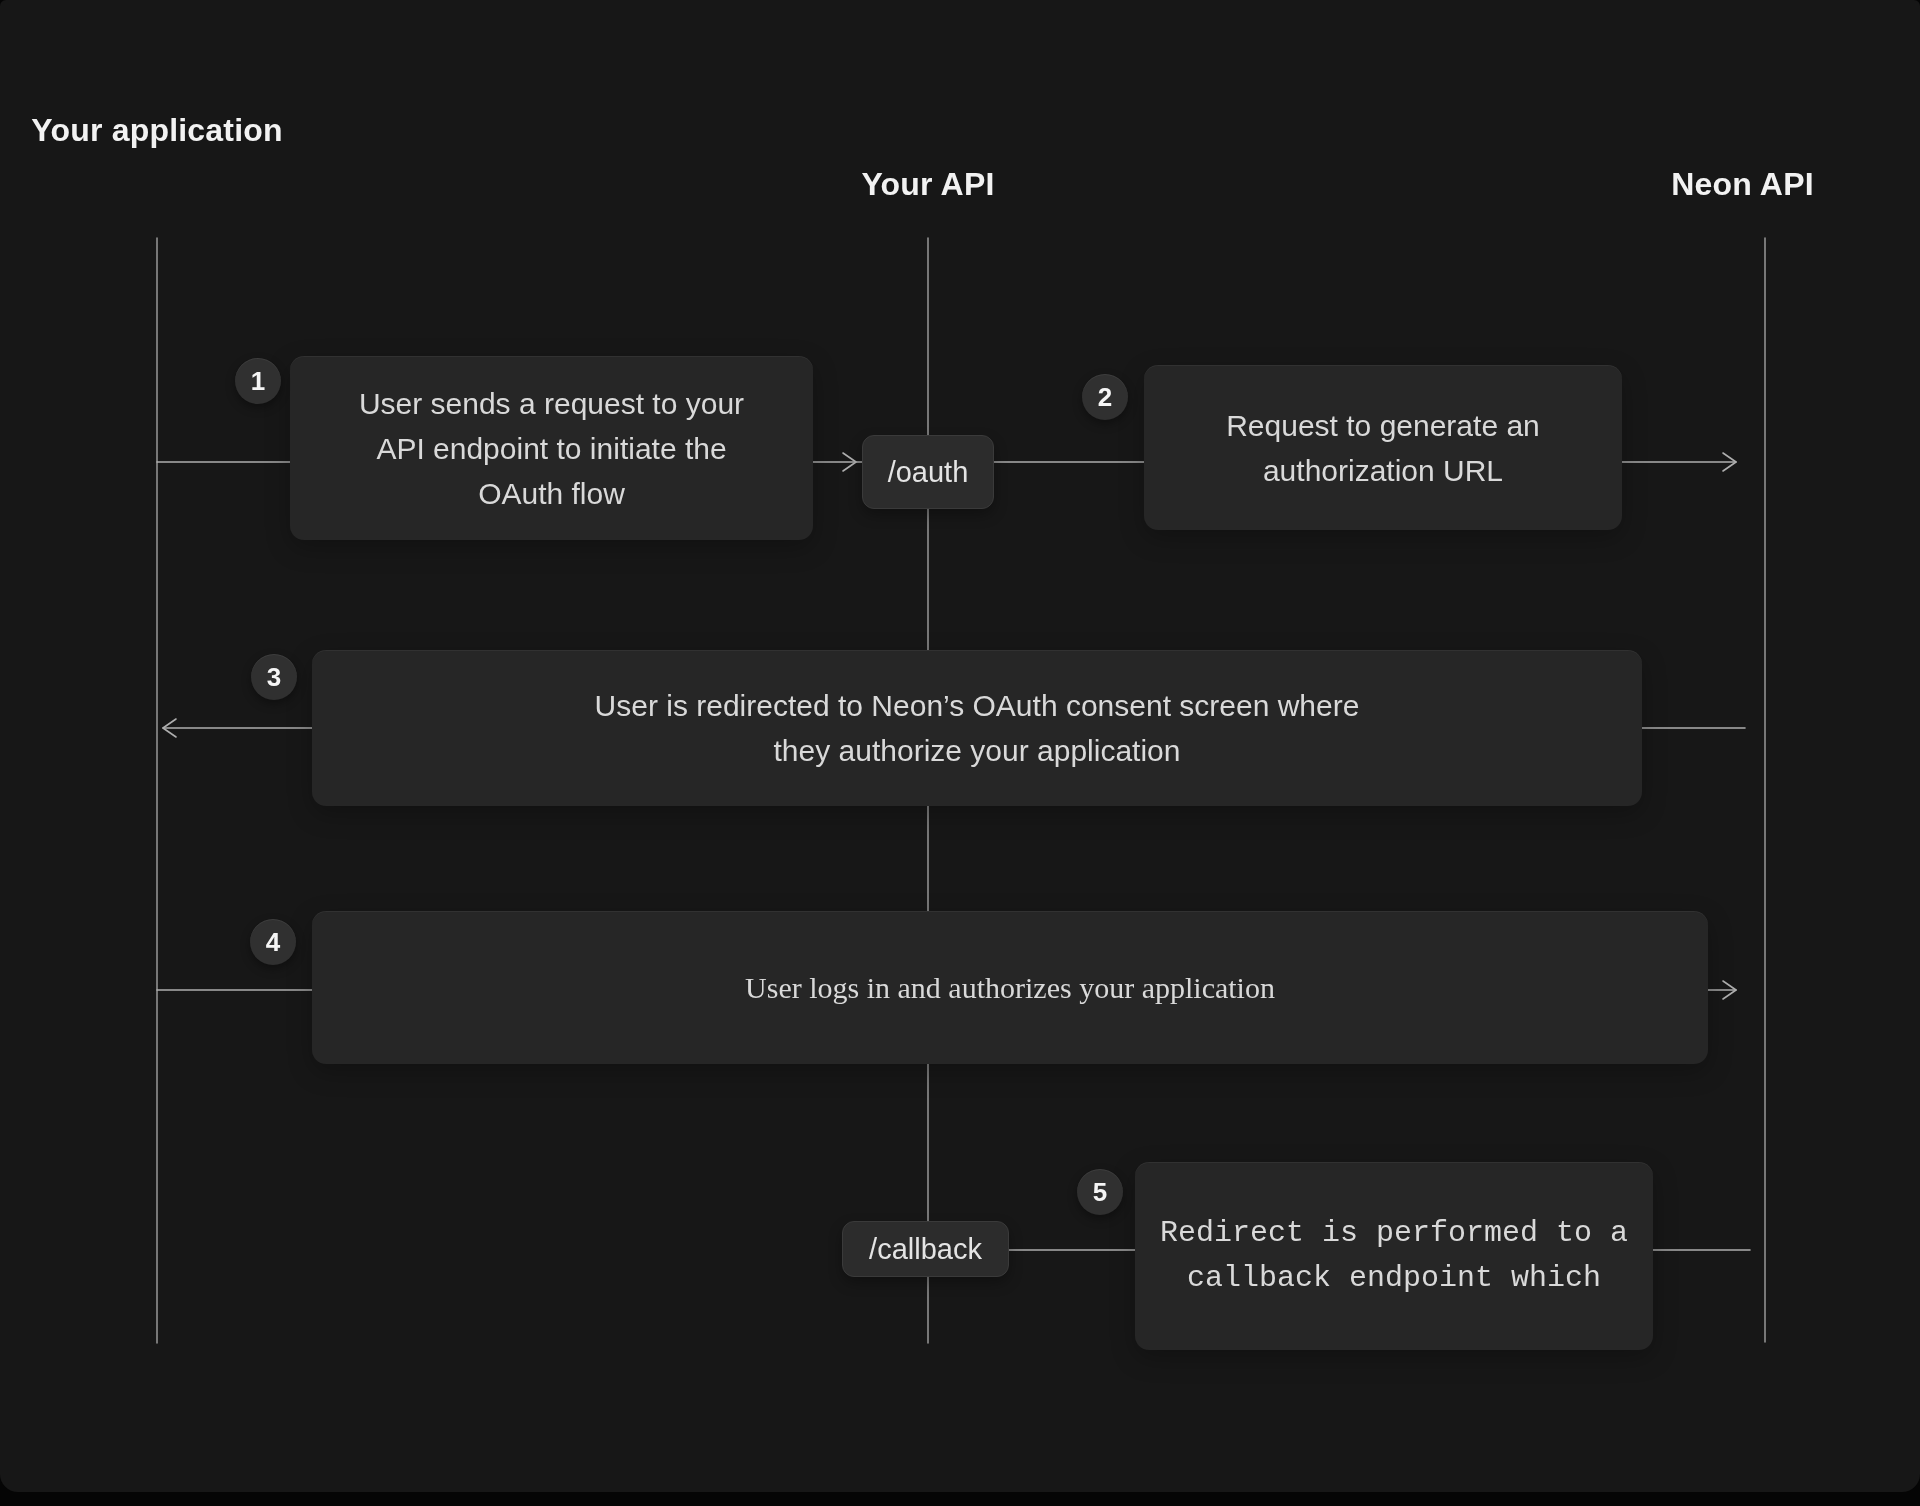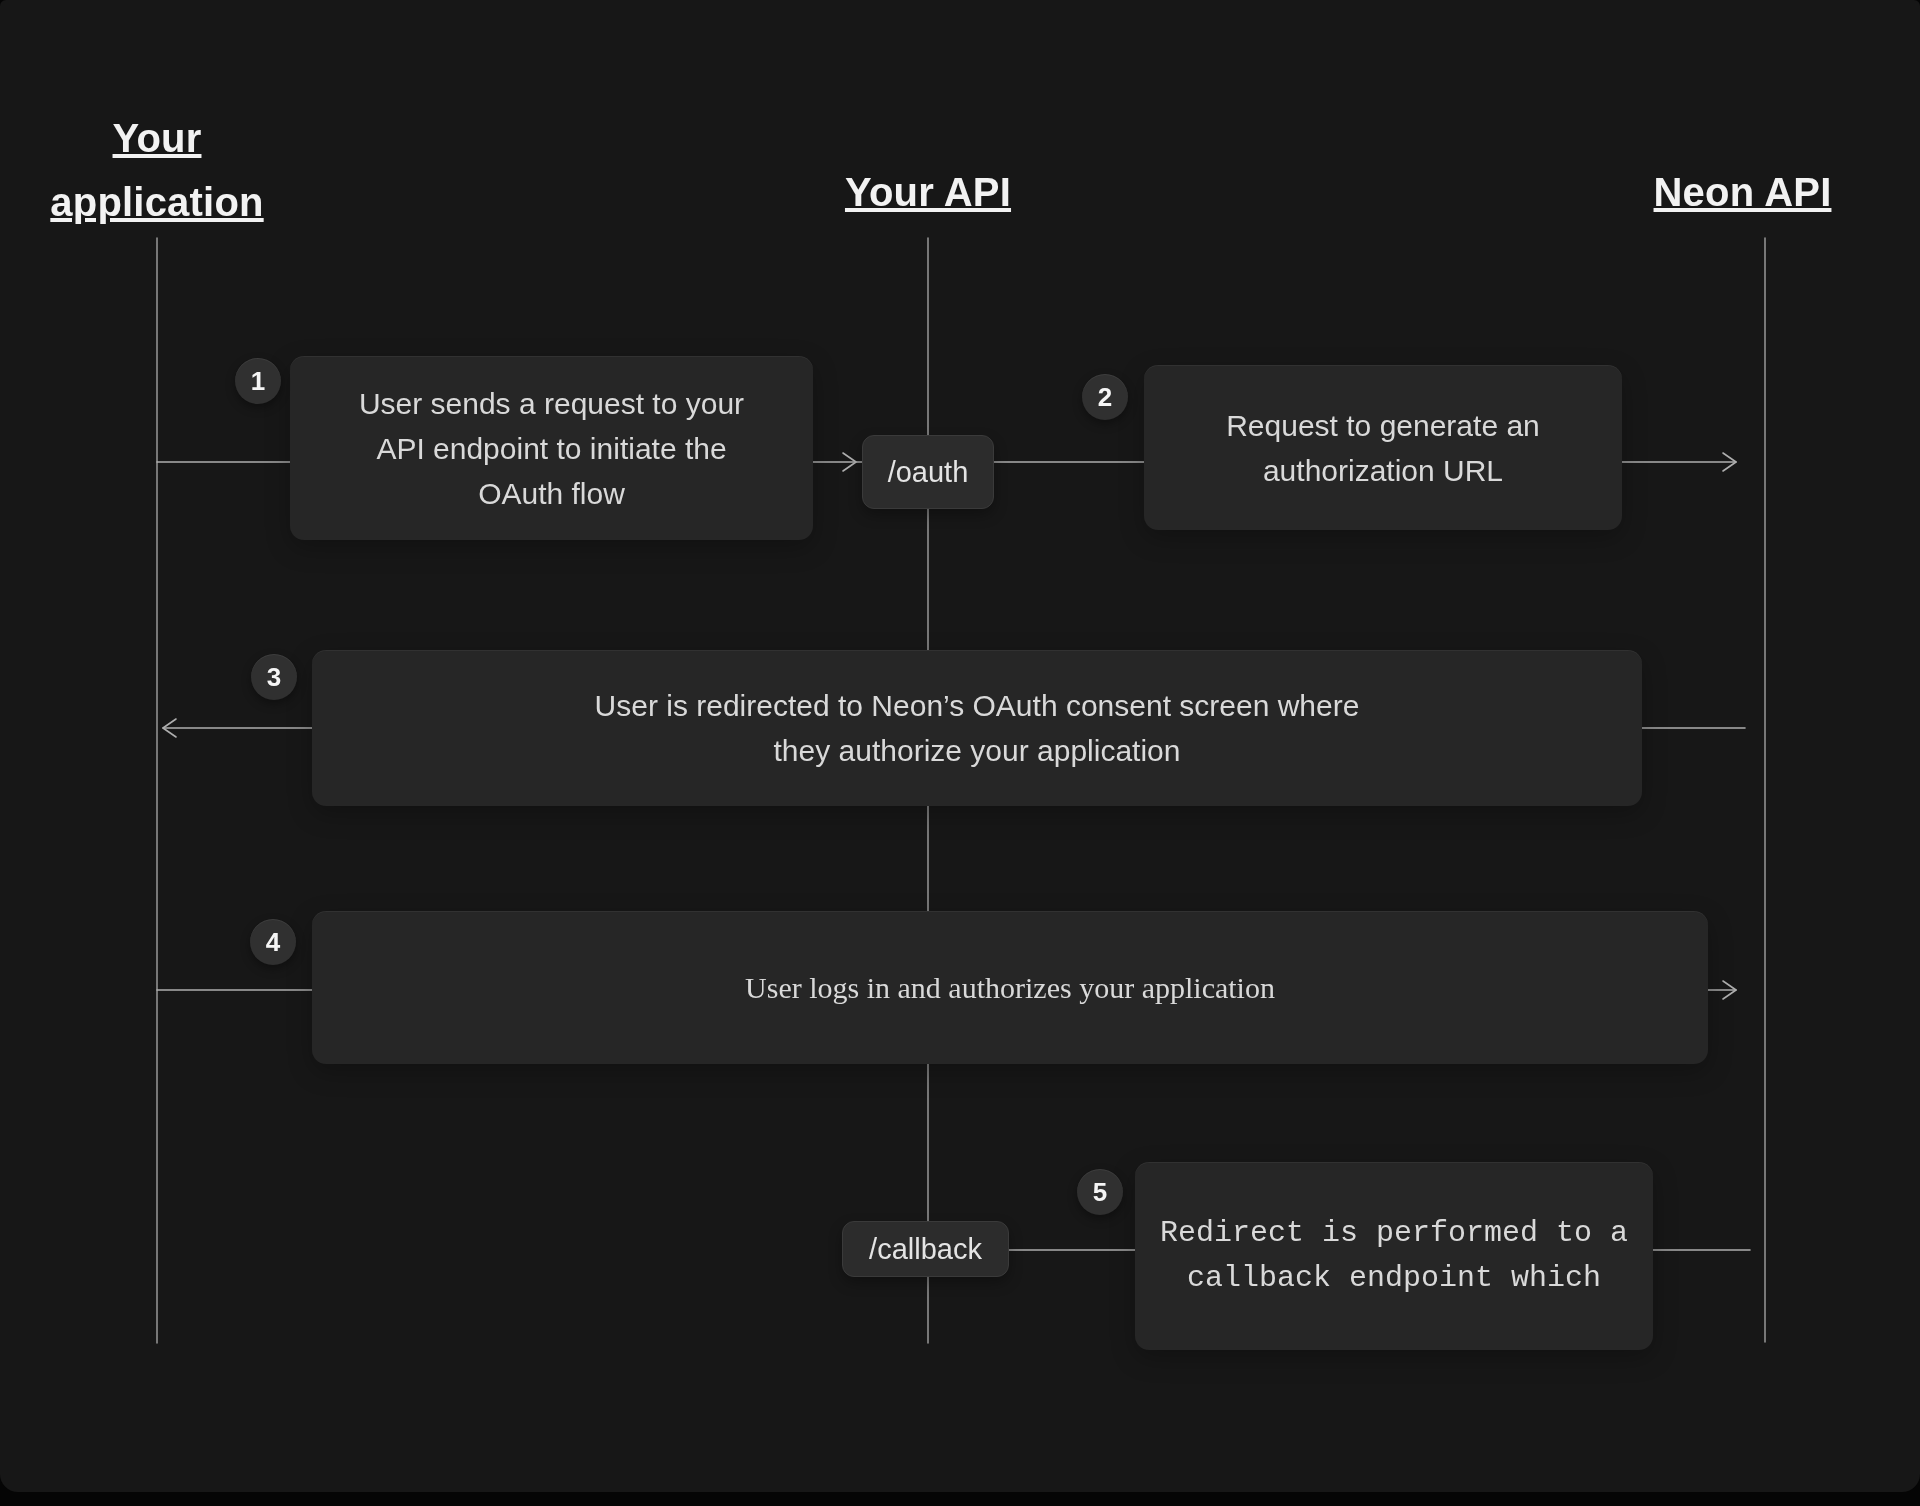--- a/index.html
+++ b/index.html
@@ -22,23 +22,22 @@
     position:absolute;left:0;top:0;width:1920px;height:1492px;
     background:var(--bg);
     border-radius:6px 6px 18px 18px;
   }
   .wires{position:absolute;left:0;top:0;width:1920px;height:1506px;z-index:1;}
   .wires path{stroke:var(--line);stroke-width:1.6;fill:none;stroke-linecap:round;stroke-linejoin:round;}
   .wires path.lifeline{stroke-width:1.5;opacity:.85;}
 
   .lane-label{
     position:absolute;z-index:3;text-align:center;
-    color:var(--heading);font-size:40px;line-height:64px;font-weight:700;
+    color:var(--heading);font-size:32px;line-height:48px;font-weight:700;
     letter-spacing:.2px;
-    text-decoration:underline;
   }
   .lane-label.l1{left:17px;top:106px;width:280px;}
   .lane-label.l2{left:728px;top:160px;width:400px;}
   .lane-label.l3{left:1565px;top:160px;width:355px;}
 
   .step-box{
     position:absolute;z-index:2;
     background:var(--box);border-radius:14px;
     box-shadow:inset 0 1px 0 rgba(255,255,255,.05), 0 8px 24px rgba(0,0,0,.25);
     display:flex;flex-direction:column;align-items:center;justify-content:center;

